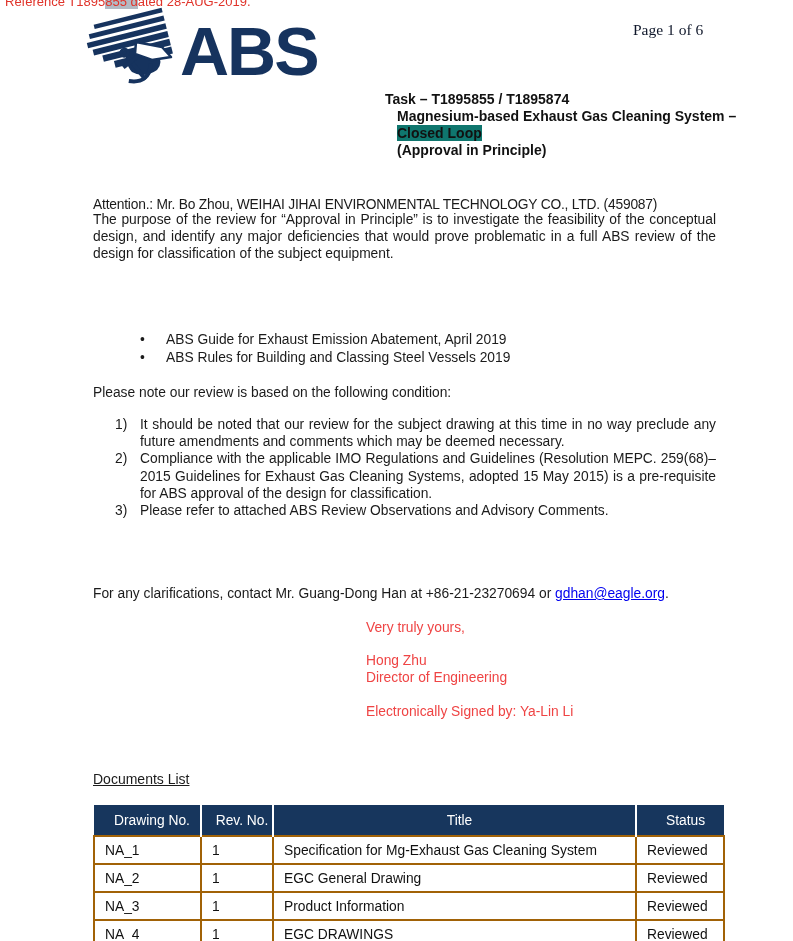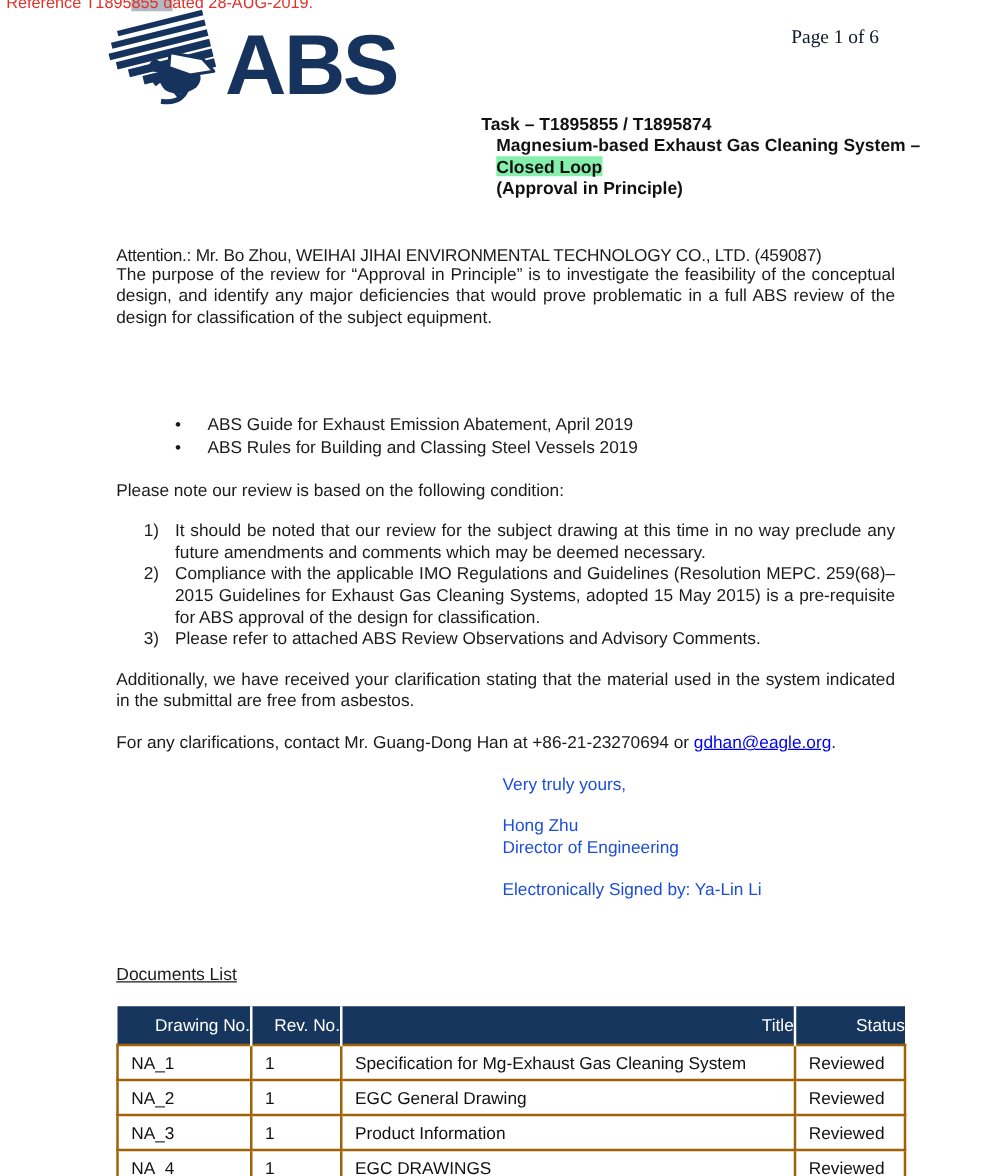--- a/index.html
+++ b/index.html
@@ -12,44 +12,44 @@
   .ref-line{
     left:5px;top:-6px;font-size:13px;color:#e0332a;white-space:nowrap;font-weight:400;
   }
   .ref-line .hl{background:#b3b9c3;}
   
   .page-num{left:633px;top:21px;font-family:"Liberation Serif",serif;font-size:15.5px;color:#0f172a;}
   .logo{left:86px;top:2px;width:232px;height:88px;}
   
   .task{left:347px;top:91px;font-size:14px;font-weight:bold;line-height:17px;color:#111;margin-left:38px;}
   .task .indent{padding-left:12px;}
-  .task .hl{background:#86efac;}
+  .task .hl{background:#0f766e;}
   
   .bodytext{left:93px;width:623px;font-size:13.8px;line-height:17px;color:#1b1b1b;}
   .just{text-align:justify;}
   .nowrap{white-space:nowrap;letter-spacing:-0.2px;}
   
   .bullet-row{display:flex;line-height:18px;}
   .bullet-glyph{width:26px;margin-left:47px;text-align:left;flex:none;}
   
   .num-row{display:flex;line-height:17.2px;}
   .num-glyph{width:25px;margin-left:22px;flex:none;}
   .num-text{flex:1;text-align:justify;}
   
   a.email{color:#0000ee;text-decoration:underline;cursor:pointer;}
   
-  .sig{left:402px;font-size:13.8px;color:#1d4ed8;}
+  .sig{left:366px;font-size:13.8px;color:#ef4444;}
   
   .docs-heading{left:93px;top:771px;font-size:14px;text-decoration:underline;color:#1b1b1b;}
   table.docs{
     position:absolute;left:93px;top:805px;width:630px;border-collapse:collapse;
     font-size:13.8px;color:#111;table-layout:fixed;
   }
   table.docs th{
-    background:#17365d;color:#fff;font-weight:normal;text-align:right;
+    background:#17365d;color:#fff;font-weight:normal;text-align:center;
     height:30px;padding:0 0 0 10px;border-right:2px solid #fff;
   }
   table.docs th:last-child{border-right:none;}
   table.docs td{
     height:26px;padding:0 0 0 10px;border:2px solid #a16207;background:#fff;
   }
   .col1{width:107px;}.col2{width:72px;}.col3{width:363px;}.col4{width:88px;}
 </style>
 </head>
 <body>
@@ -116,21 +116,20 @@
       <div class="num-row">
         <span class="num-glyph">2)</span>
         <div class="num-text">Compliance with the applicable IMO Regulations and Guidelines (Resolution MEPC. 259(68)– 2015 Guidelines for Exhaust Gas Cleaning Systems, adopted 15 May 2015) is a pre-requisite for ABS approval of the design for classification.</div>
       </div>
       <div class="num-row">
         <span class="num-glyph">3)</span>
         <div class="num-text">Please refer to attached ABS Review Observations and Advisory Comments.</div>
       </div>
     </div>
 
-  <div class="abs-block bodytext just" style="top:535px;">Additionally, we have received your clarification stating that the material used in the system indicated in the submittal are free from asbestos.</div>
 
   <div class="abs-block bodytext" style="top:585px;">
     <span>For any clarifications, contact Mr. Guang-Dong Han at +86-21-23270694 or </span><a class="email">gdhan@eagle.org</a><span>.</span>
   </div>
 
   <div class="abs-block sig" style="top:620px;">Very truly yours,</div>
   <div class="abs-block sig" style="top:653px;">Hong Zhu</div>
   <div class="abs-block sig" style="top:670px;">Director of Engineering</div>
   <div class="abs-block sig" style="top:704px;">Electronically Signed by: Ya-Lin Li</div>
 

